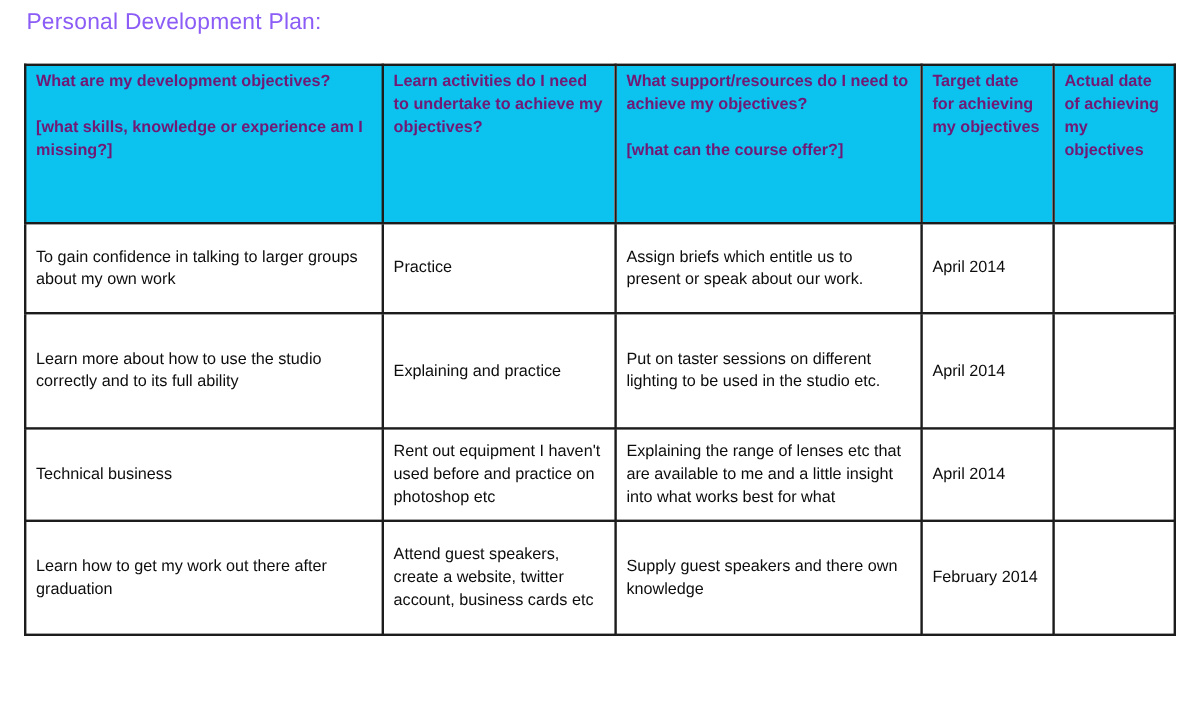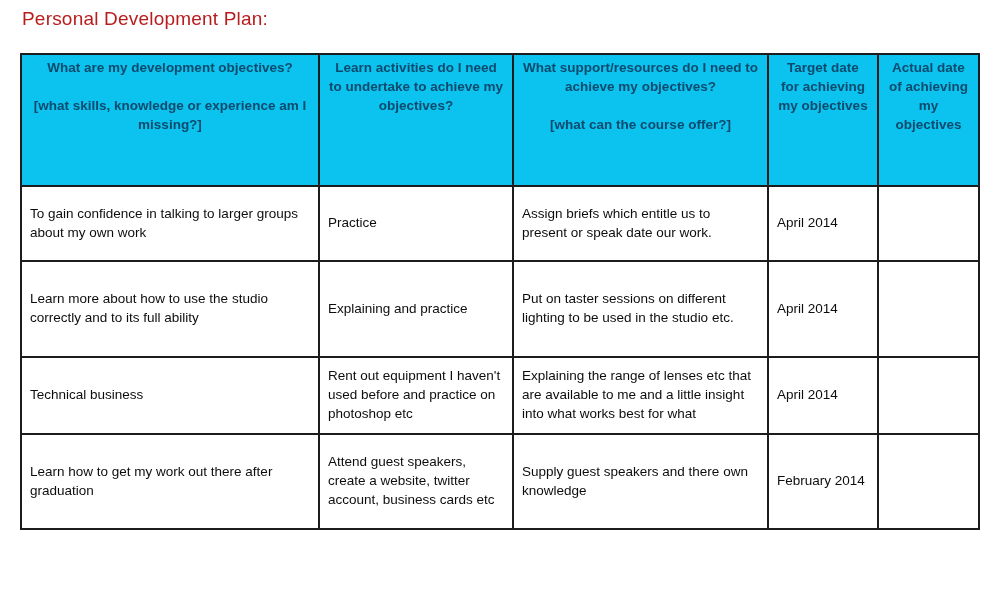--- a/index.html
+++ b/index.html
@@ -9,42 +9,42 @@
     background: #ffffff;
     font-family: "Liberation Sans", sans-serif;
     color: #111111;
     overflow: hidden;
   }
   .page-title {
     margin: 8px 0 0 22px;
     font-size: 19px;
     font-weight: 400;
     letter-spacing: 0.2px;
-    color: #b91c1c;
+    color: #8b5cf6;
   }
   table.pdp {
     margin: 23px 0 0 20px;
     width: 958px;
     border-collapse: collapse;
     table-layout: fixed;
   }
   .pdp th, .pdp td {
     border: 2px solid #1c1c1c;
     white-space: pre-line;
     overflow: hidden;
   }
   .pdp th {
     background: #0cc2ee;
-    text-align: center;
+    text-align: left;
     vertical-align: top;
     font-weight: 700;
     font-size: 13.5px;
     line-height: 1.42;
     padding: 3px 8px 3px 8px;
-    color: #0c4a6e;
+    color: #701a75;
   }
   .pdp td {
     font-size: 13.5px;
     line-height: 1.4;
     vertical-align: middle;
     text-align: left;
     padding: 3px 8px;
     color: #0d0d0d;
   }
   .pdp td.ac { text-align: left; }
@@ -83,21 +83,21 @@
 
 [what can the course offer?]</th>
       <th>Target date for achieving my objectives</th>
       <th>Actual date of achieving my objectives</th>
     </tr>
   </thead>
   <tbody>
     <tr class="r1">
       <td>To gain confidence in talking to larger groups about my own work</td>
       <td class="ac">Practice</td>
-      <td>Assign briefs which entitle us to present or speak date our work.</td>
+      <td>Assign briefs which entitle us to present or speak about our work.</td>
       <td class="ac">April 2014</td>
       <td></td>
     </tr>
     <tr class="r2">
       <td>Learn more about how to use the studio correctly and to its full ability</td>
       <td class="ac">Explaining and practice</td>
       <td>Put on taster sessions on different lighting to be used in the studio etc.</td>
       <td class="ac">April 2014</td>
       <td></td>
     </tr>

